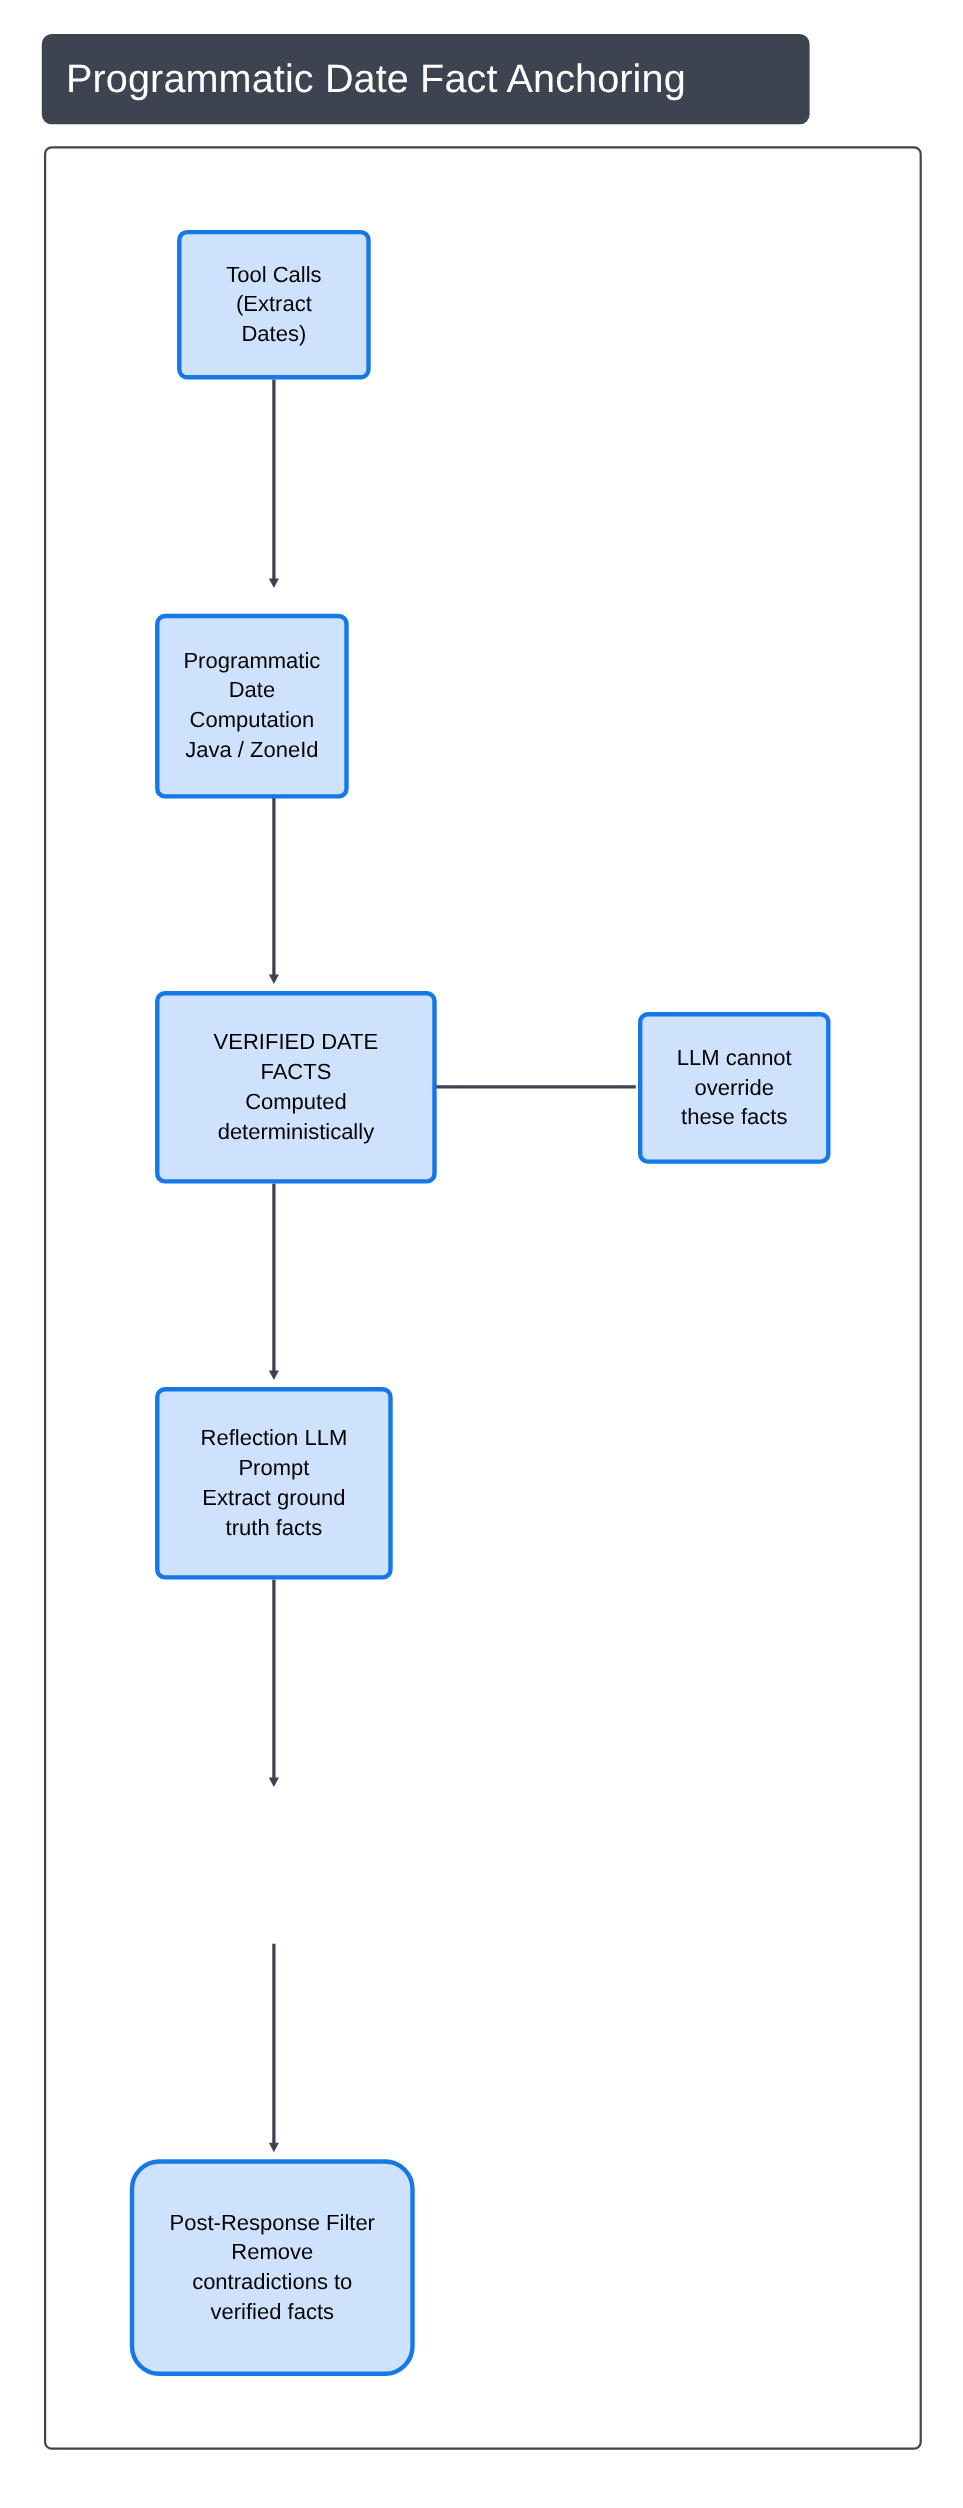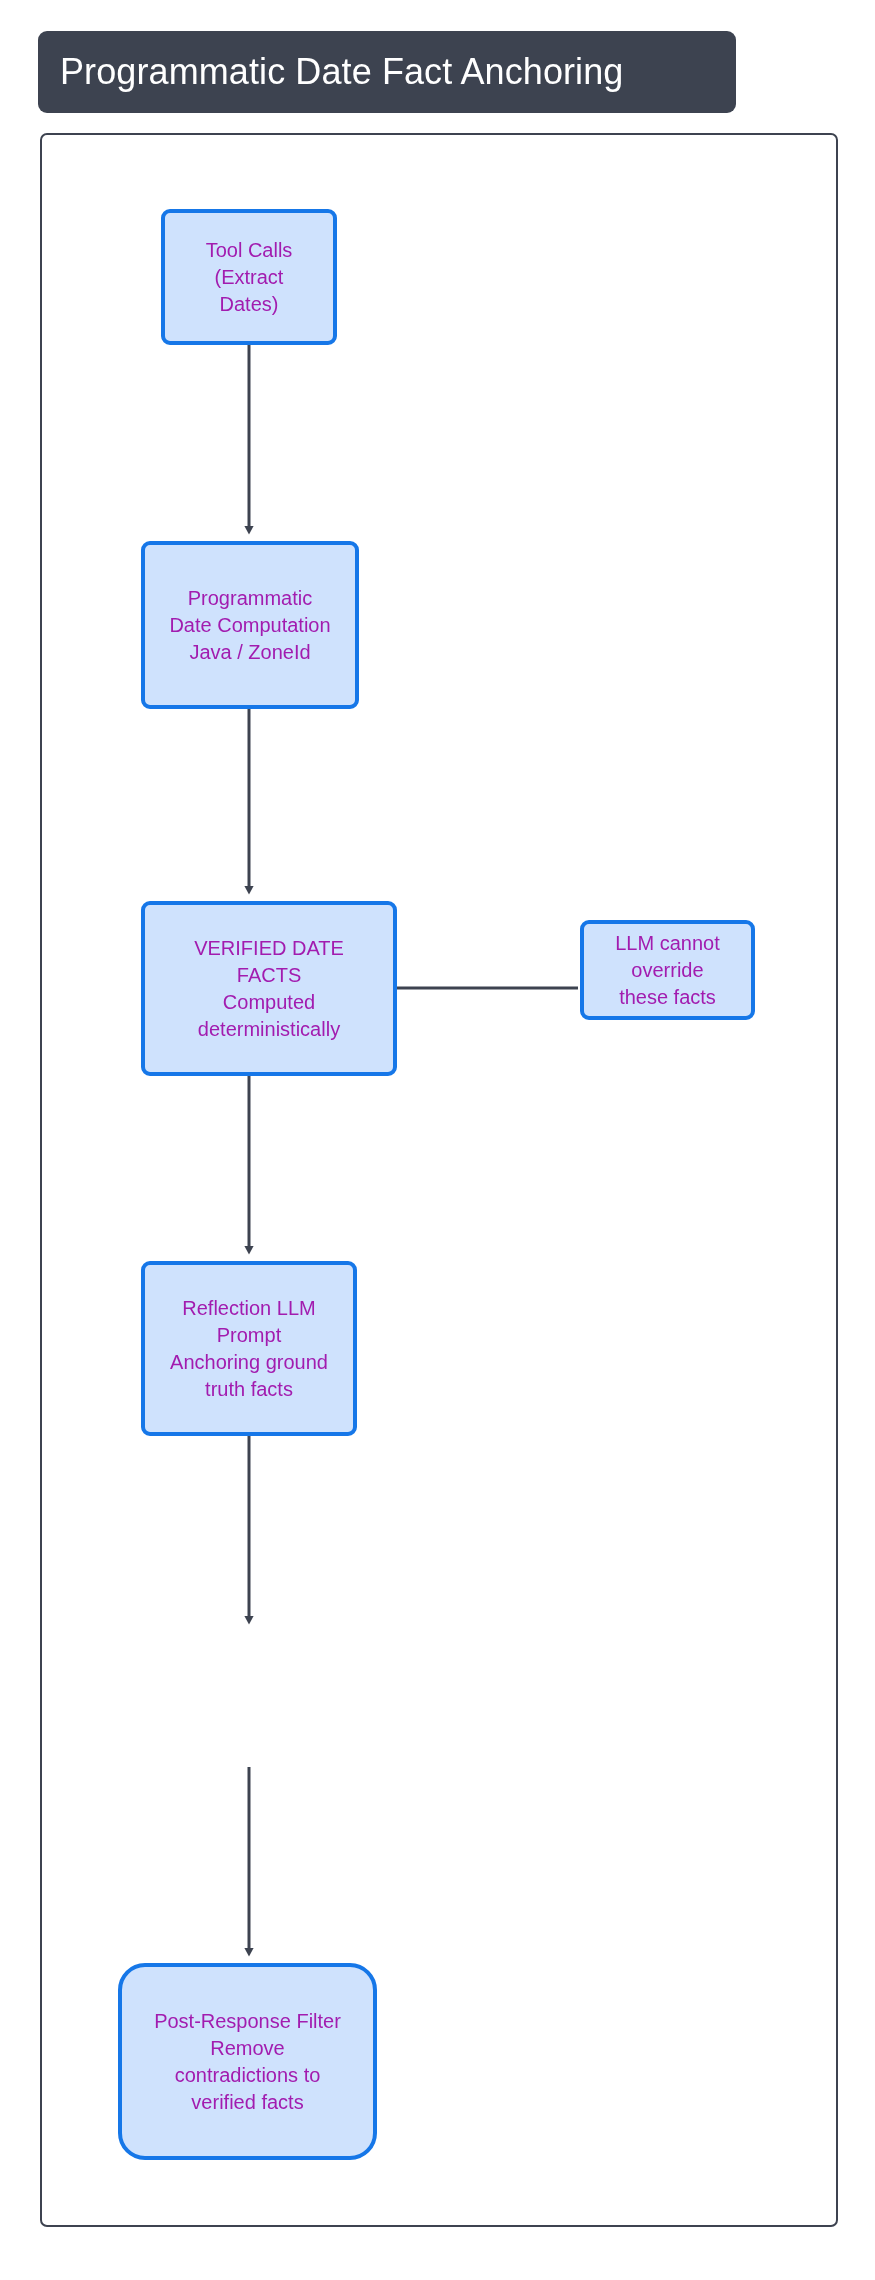--- a/index.html
+++ b/index.html
@@ -55,21 +55,21 @@
   .node {
     position: absolute;
     box-sizing: border-box;
     background: #cfe2fd;
     border: 4px solid #1677e8;
     border-radius: 9px;
     display: flex;
     align-items: center;
     justify-content: center;
     text-align: center;
-    color: #a21caf;
+    color: #000000;
     font-size: 20px;
     line-height: 27px;
     font-family: "Liberation Sans", sans-serif;
     white-space: pre-line;
     padding: 2px 6px;
   }
   svg.edges {
     position: absolute;
     left: 0; top: 0;
     width: 875px;
@@ -100,32 +100,32 @@
       <line x1="578" y1="988" x2="370" y2="988" marker-end="url(#arrowdown)"></line>
       <line x1="249" y1="1076" x2="249" y2="1250" marker-end="url(#arrowdown)"></line>
       <line x1="249" y1="1436" x2="249" y2="1620" marker-end="url(#arrowdown)"></line>
       <line x1="249" y1="1767" x2="249" y2="1952" marker-end="url(#arrowdown)"></line>
     </g>
   </svg>
 
   <div class="node" style="left: 161px; top: 209px; width: 176px; height: 136px;">Tool Calls
 (Extract
 Dates)</div>
-  <div class="node" style="left: 141px; top: 541px; width: 218px; height: 168px;">Programmatic
+  <div class="node" style="left: 141px; top: 558px; width: 176px; height: 168px;">Programmatic
 Date Computation
 Java / ZoneId</div>
   <div class="node" style="left: 141px; top: 901px; width: 256px; height: 175px;">VERIFIED DATE
 FACTS
 Computed
 deterministically</div>
-  <div class="node" style="left: 580px; top: 920px; width: 175px; height: 100px;">LLM cannot
+  <div class="node" style="left: 580px; top: 920px; width: 175px; height: 138px;">LLM cannot
 override
 these facts</div>
   <div class="node" style="left: 141px; top: 1261px; width: 216px; height: 175px;">Reflection LLM
 Prompt
-Anchoring ground
+Extract ground
 truth facts</div>
   <div class="node" style="left: 118px; top: 1963px; width: 259px; height: 197px; border-radius: 27px;">Post-Response Filter
 Remove
 contradictions to
 verified facts</div>
 
 </div>
 
 </body></html>

